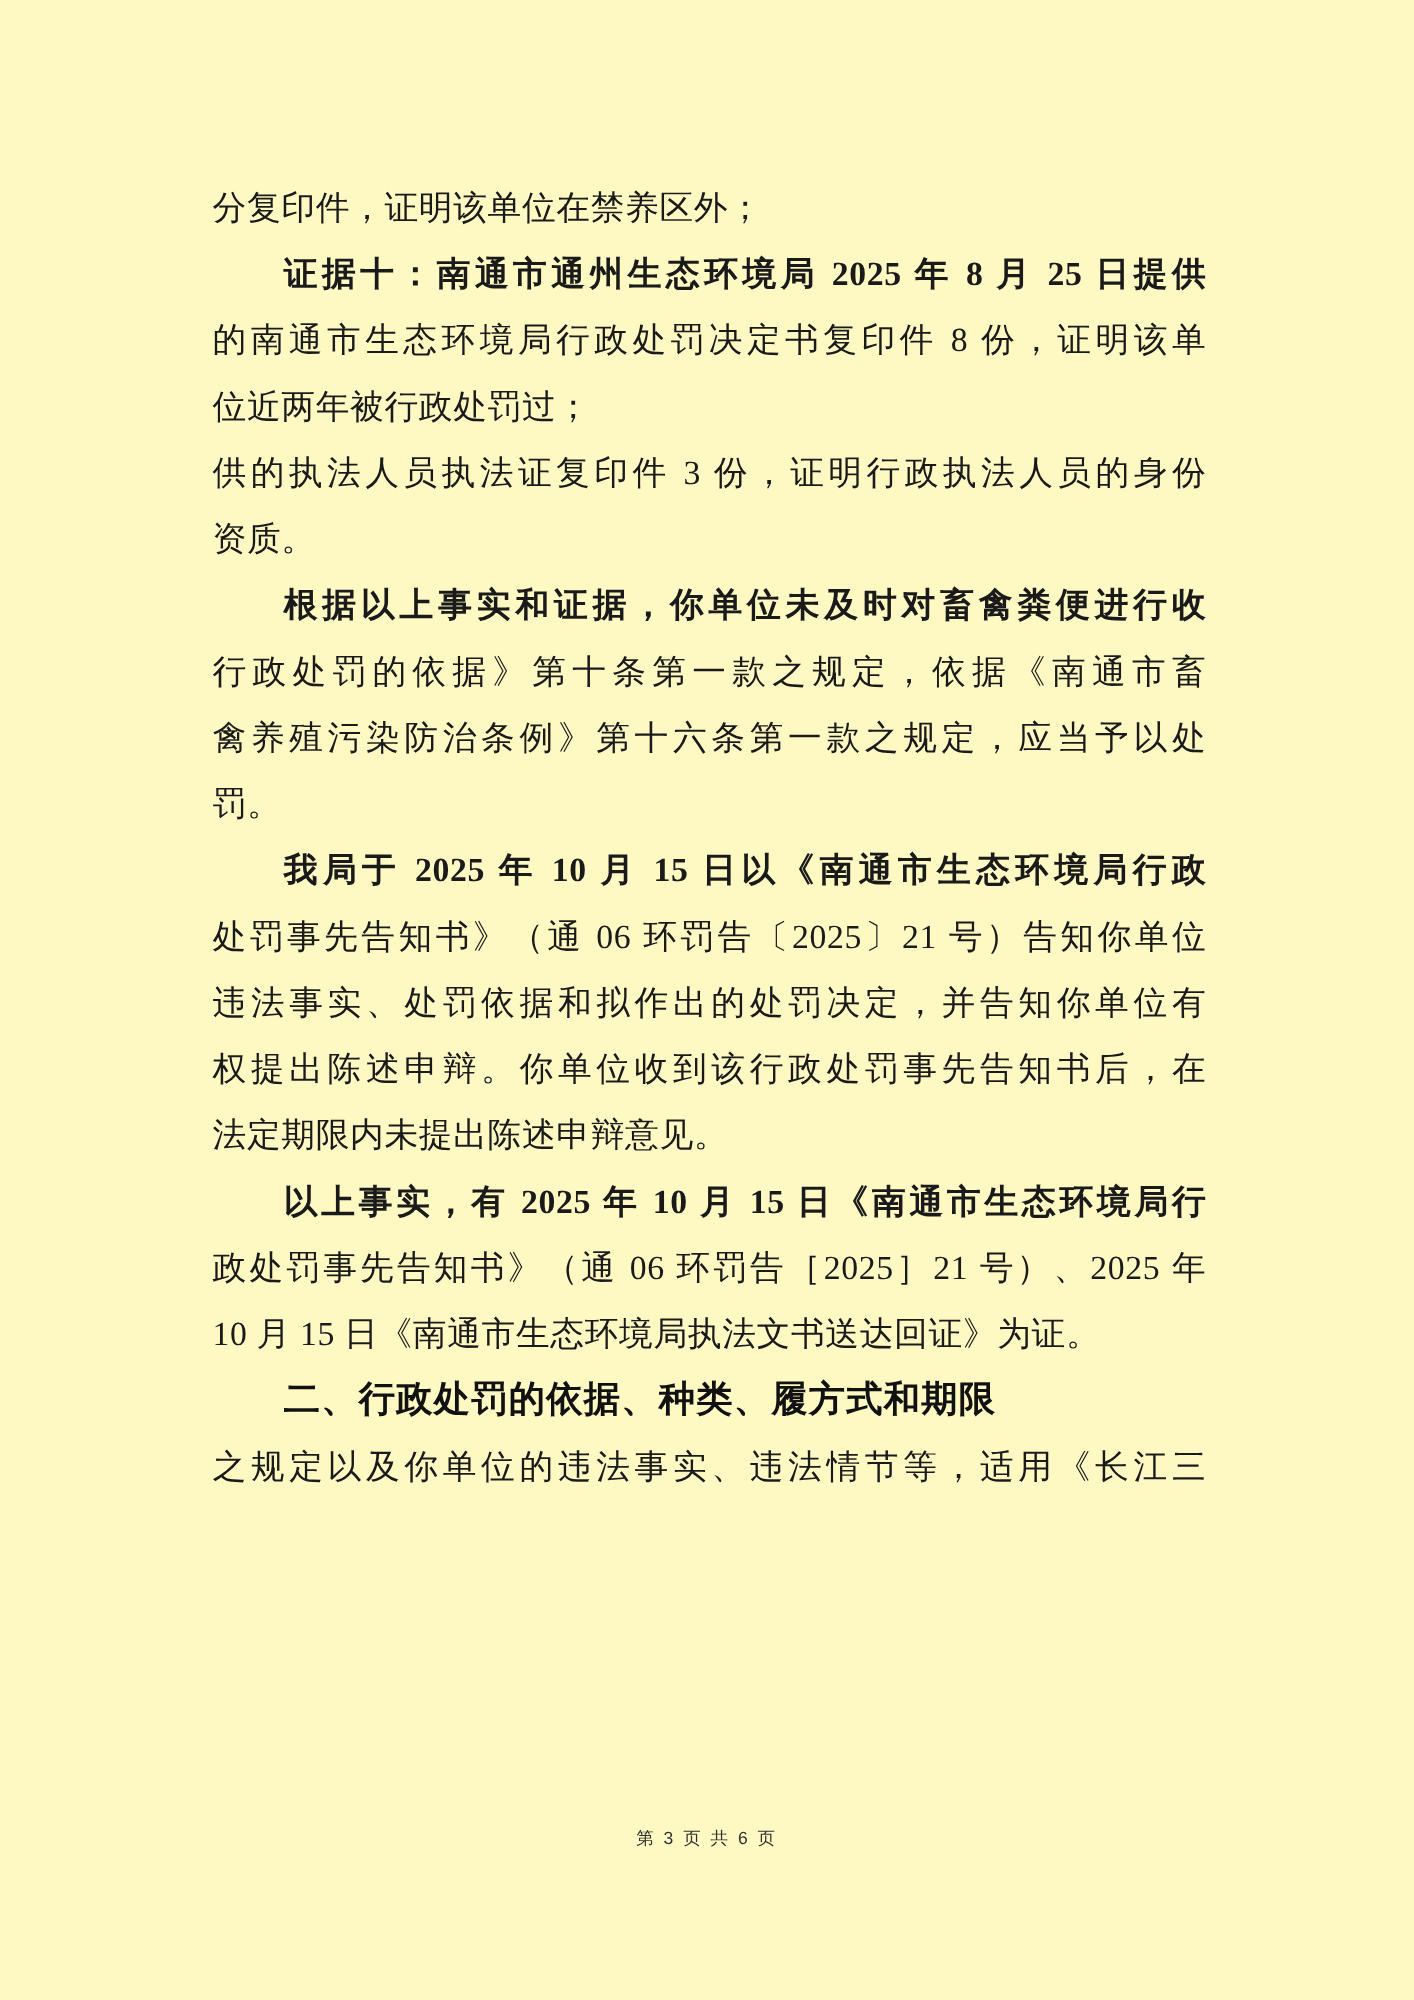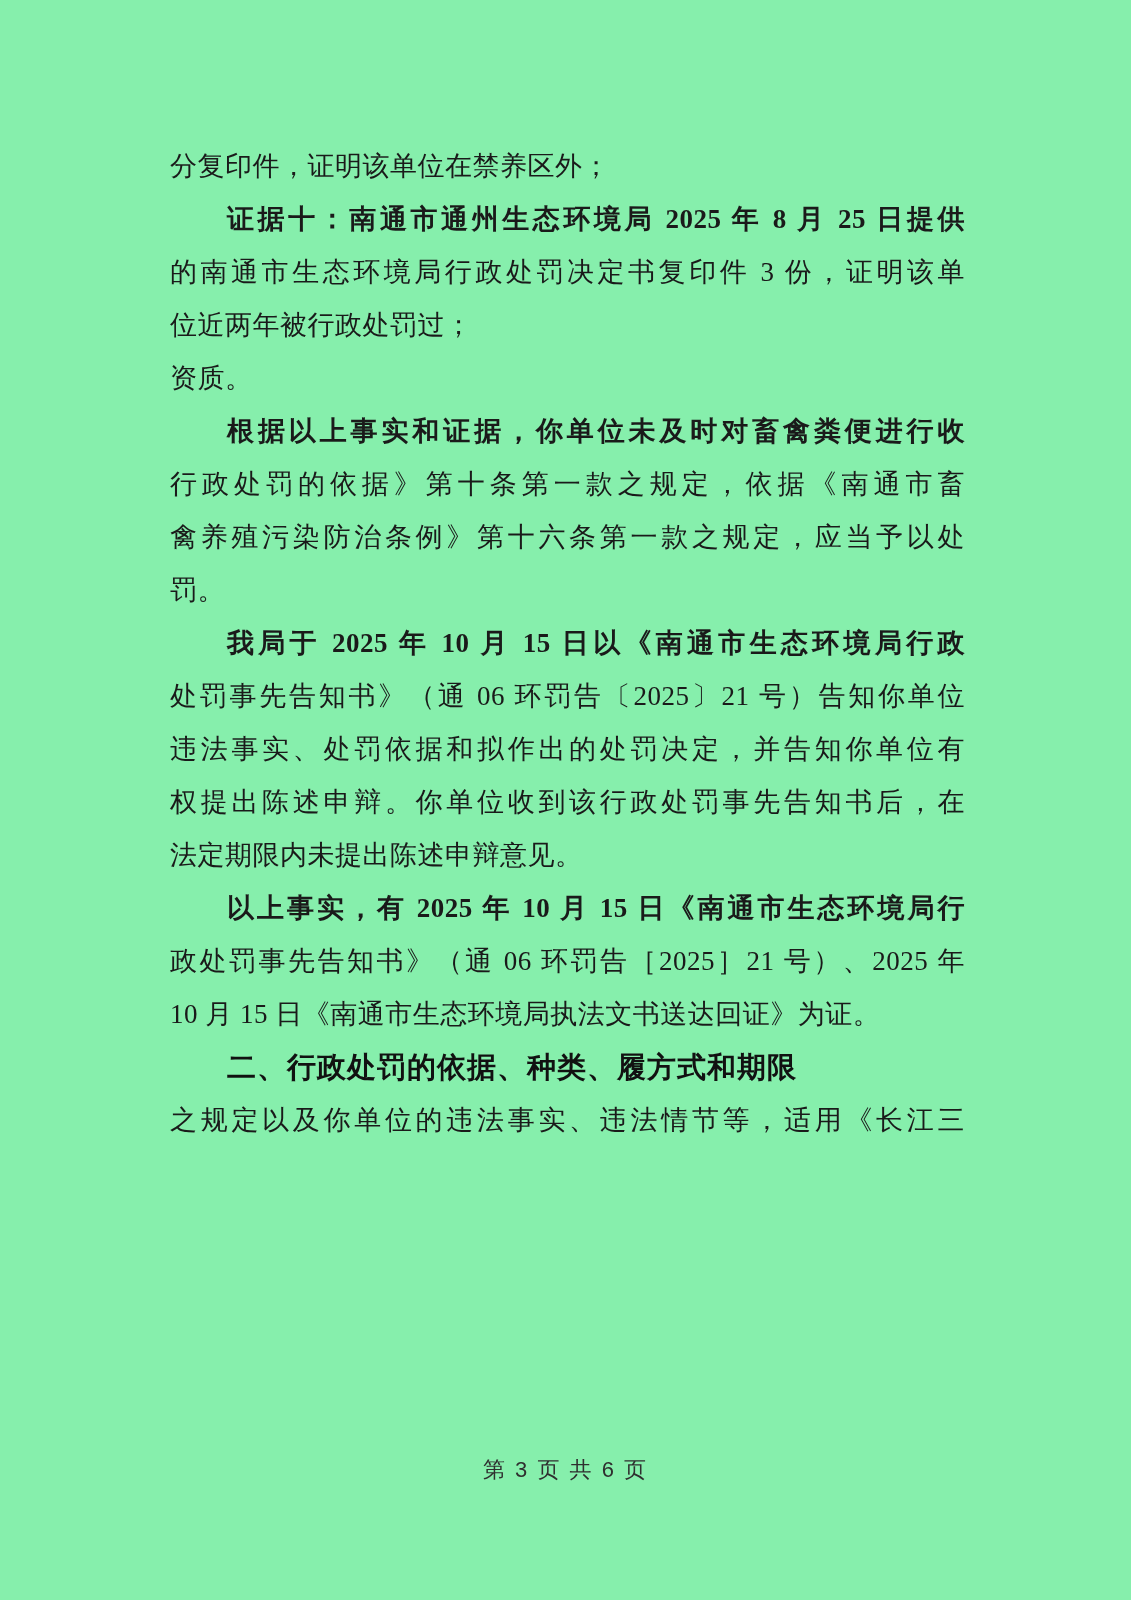--- a/index.html
+++ b/index.html
@@ -5,21 +5,21 @@
   html, body { margin: 0; padding: 0; }
   body {
     width: 1131px; height: 1600px;
     background: #ffffff;
     position: relative;
     overflow: hidden;
     font-family: "Liberation Serif", "DejaVu Serif", serif;
   }
   .page {
     position: absolute; inset: 0;
-    background: #86efac;
+    background: #fef9c3;
   }
   .text-block {
     position: absolute;
     left: 170px; top: 140px; width: 795px;
   }
   .line {
     height: 53px;
     line-height: 53px;
     font-size: 27px;
     color: #1a1a1a;
@@ -37,35 +37,36 @@
     font-weight: bold;
     font-size: 29px;
     color: #111111;
     letter-spacing: 1px;
   }
   .footer {
     position: absolute;
     left: 0; right: 0; top: 1446px;
     height: 48px; line-height: 48px;
     text-align: center;
-    font-size: 22px;
+    font-size: 14px;
     letter-spacing: 2px;
     color: #2f2f2f;
     font-family: "Liberation Sans", "DejaVu Sans", sans-serif;
   }
 </style>
 </head>
 <body>
 
 <div class="page">
   <div class="text-block">
       <div class="line">分复印件，证明该单位在禁养区外；</div>
       <div class="line justify indent">证据十：南通市通州生态环境局 2025 年 8 月 25 日提供</div>
-      <div class="line justify">的南通市生态环境局行政处罚决定书复印件 3 份，证明该单</div>
+      <div class="line justify">的南通市生态环境局行政处罚决定书复印件 8 份，证明该单</div>
       <div class="line">位近两年被行政处罚过；</div>
+      <div class="line justify">供的执法人员执法证复印件 3 份，证明行政执法人员的身份</div>
       <div class="line">资质。</div>
       <div class="line justify indent">根据以上事实和证据，你单位未及时对畜禽粪便进行收</div>
       <div class="line justify">行政处罚的依据》第十条第一款之规定，依据《南通市畜</div>
       <div class="line justify">禽养殖污染防治条例》第十六条第一款之规定，应当予以处</div>
       <div class="line">罚。</div>
       <div class="line justify indent">我局于 2025 年 10 月 15 日以《南通市生态环境局行政</div>
       <div class="line justify">处罚事先告知书》（通 06 环罚告〔2025〕21 号）告知你单位</div>
       <div class="line justify">违法事实、处罚依据和拟作出的处罚决定，并告知你单位有</div>
       <div class="line justify">权提出陈述申辩。你单位收到该行政处罚事先告知书后，在</div>
       <div class="line">法定期限内未提出陈述申辩意见。</div>

